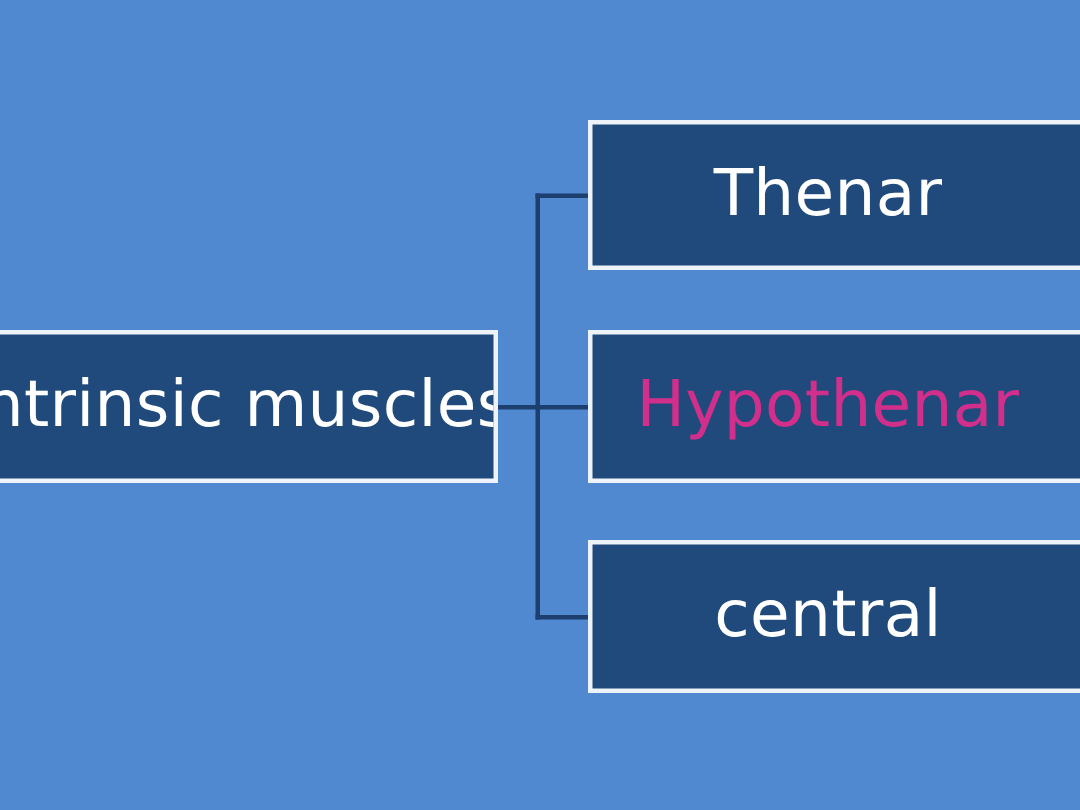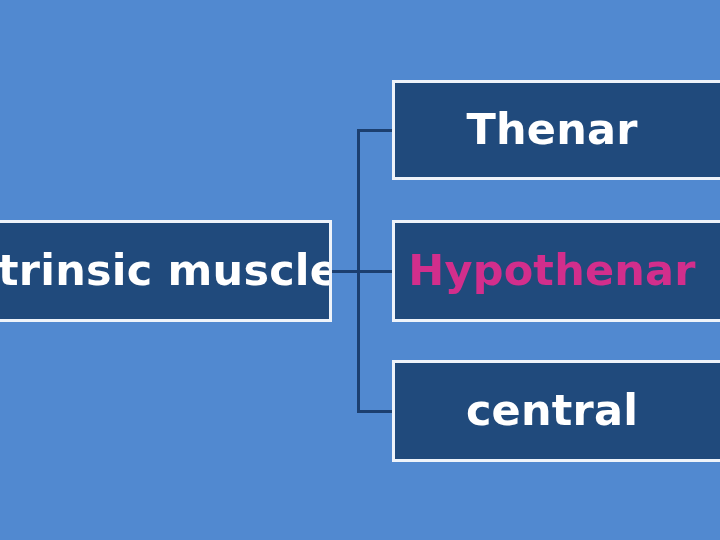--- a/index.html
+++ b/index.html
@@ -28,21 +28,21 @@
     border: 3px solid #eef3fa;
     display: flex;
     align-items: center;
     justify-content: center;
     overflow: hidden;
     z-index: 3;
   }
   .node-label {
     color: #ffffff;
     font-size: 43px;
-    font-weight: 700;
+    font-weight: 400;
     line-height: 1.05;
     white-space: nowrap;
     letter-spacing: 0.2px;
   }
   .node-label.accent {
     color: #d22e8c;
   }
 
   
   #node-root {

